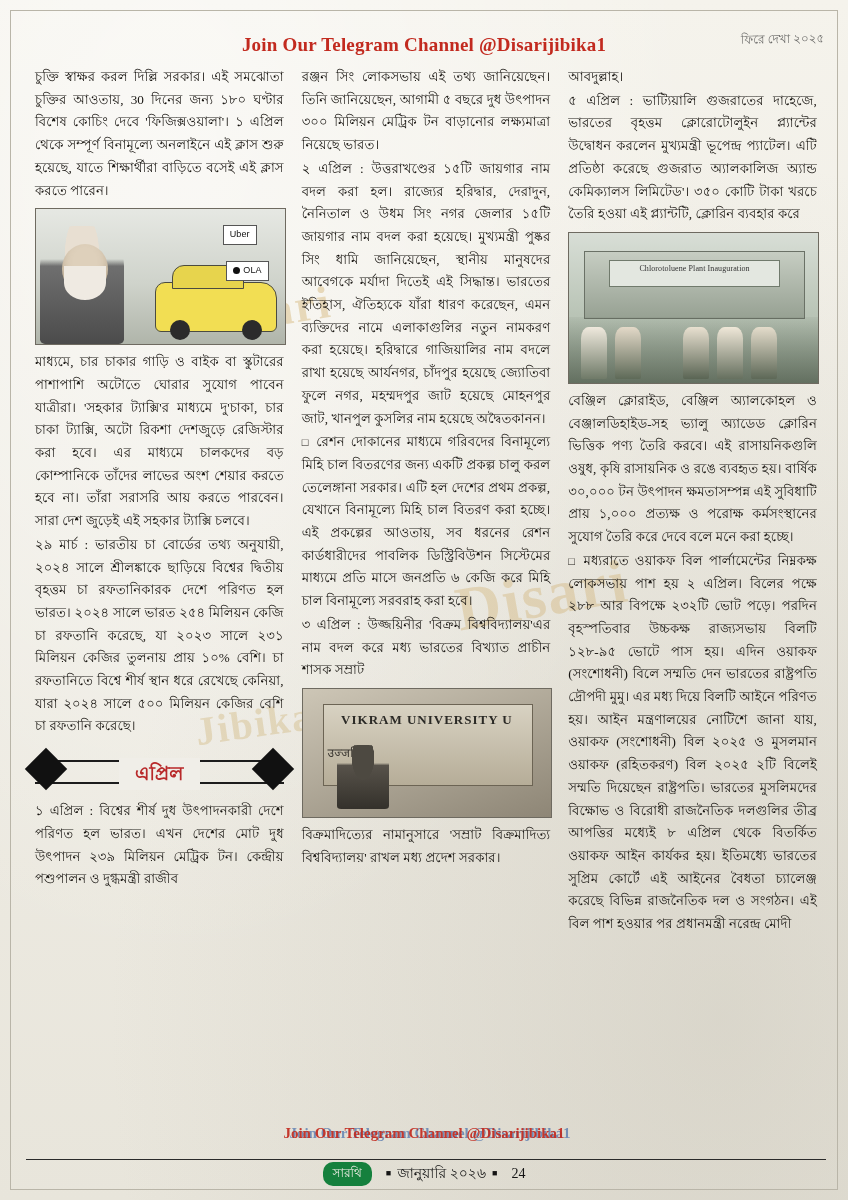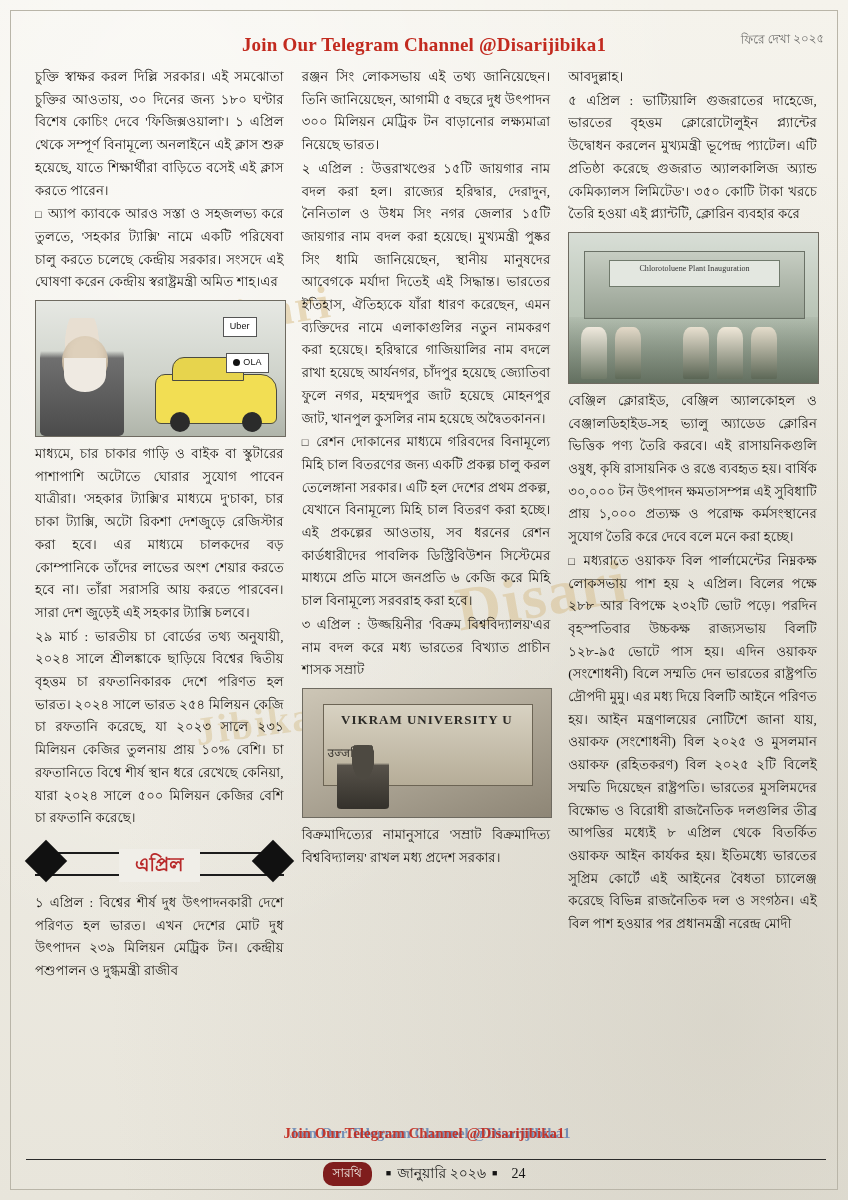--- a/index.html
+++ b/index.html
@@ -252,21 +252,21 @@
     left: 0; right: 0; bottom: 14px;
     display: flex;
     align-items: center;
     justify-content: center;
     gap: 14px;
     font-family:"Liberation Serif",serif;
     font-size: 14px;
     color:#141414;
   }
   .foot-logo {
-    background:#7f1d1d; color:#f2efe8; font-size:12px; padding:2px 10px;
+    background:#15803d; color:#f2efe8; font-size:12px; padding:2px 10px;
     border-radius: 10px;
   }
   .sq::before { content:"\25A0"; font-size:9px; margin-right:6px; vertical-align:2px; }
   .sq-after::after { content:"\25A0"; font-size:9px; margin-left:6px; vertical-align:2px; }
 </style>
 </head>
 <body>
 
 <div class="page">
   <div class="page-border"></div>
@@ -274,22 +274,21 @@
   <div class="wm wm-1">Disari</div>
   <div class="wm wm-2">Disari</div>
   <div class="wm wm-3">Jibika</div>
 
   <div class="tg-top">Join Our Telegram Channel @Disarijibika1</div>
   <div class="corner-top-right">ফিরে দেখা ২০২৫</div>
 
   <div class="cols">
 
     <div class="col">
-      <p>চুক্তি স্বাক্ষর করল দিল্লি সরকার। এই সমঝোতা চুক্তির আওতায়, ৩০ দিনের জন্য ১৮০ ঘণ্টার বিশেষ কোচিং দেবে 'ফিজিক্সওয়ালা'। ১ এপ্রিল থেকে সম্পূর্ণ বিনামূল্যে অনলাইনে এই ক্লাস শুরু হয়েছে, যাতে শিক্ষার্থীরা বাড়িতে বসেই এই ক্লাস করতে পারেন।</p>
-      <p class="bullet">অ্যাপ ক্যাবকে আরও সস্তা ও সহজলভ্য করে তুলতে, 'সহকার ট্যাক্সি' নামে একটি পরিষেবা চালু করতে চলেছে কেন্দ্রীয় সরকার। সংসদে এই ঘোষণা করেন কেন্দ্রীয় স্বরাষ্ট্রমন্ত্রী অমিত শাহ।এর</p>
+      <p>চুক্তি স্বাক্ষর করল দিল্লি সরকার। এই সমঝোতা চুক্তির আওতায়, 30 দিনের জন্য ১৮০ ঘণ্টার বিশেষ কোচিং দেবে 'ফিজিক্সওয়ালা'। ১ এপ্রিল থেকে সম্পূর্ণ বিনামূল্যে অনলাইনে এই ক্লাস শুরু হয়েছে, যাতে শিক্ষার্থীরা বাড়িতে বসেই এই ক্লাস করতে পারেন।</p>
 
       <div class="figure fig-amit">
         <div class="taxi-sky"></div>
         <div class="taxi-man">
           <div class="taxi-face"></div>
           <div class="taxi-beard"></div>
         </div>
         <div class="taxi-car">
           <div class="taxi-wheel l"></div>
           <div class="taxi-wheel r"></div>

